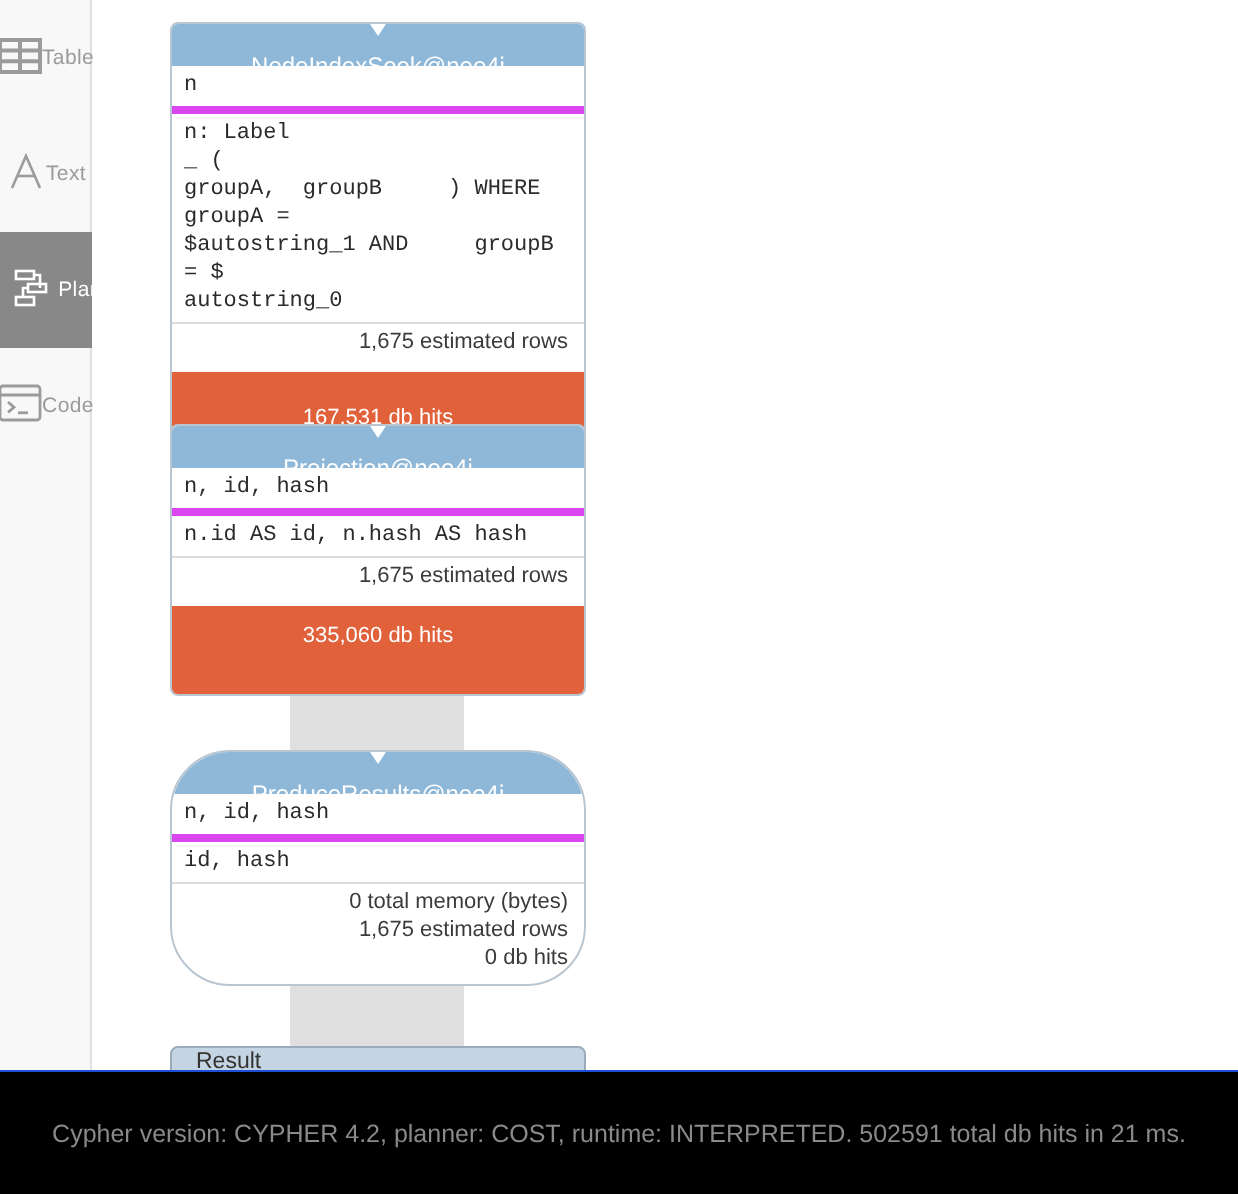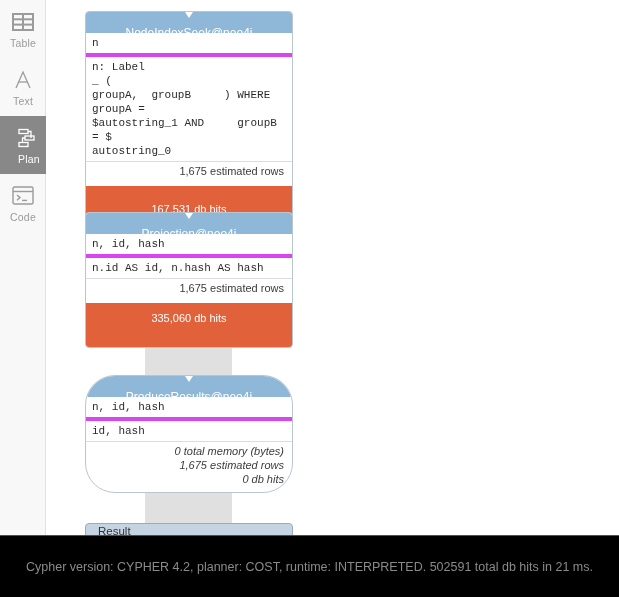--- a/index.html
+++ b/index.html
@@ -25,21 +25,20 @@
     width: 46px;
     height: 535px;
     background: #f8f8f8;
     border-right: 1px solid #e1e1e1;
   }
   .side-item {
     position: relative;
     width: 46px;
     height: 58px;
     display: flex;
-    flex-direction: column;
     align-items: center;
     justify-content: center;
     cursor: pointer;
     color: #9b9b9b;
   }
   .side-item.active { background: #888888; color: #ffffff; padding-left: 12px; }
   .side-icon {
     height: 24px;
     display: flex;
     align-items: center;
@@ -265,21 +264,21 @@
       <div class="node-dbhits" style="padding:8px 16px 22px;">335,060 db hits</div>
     </div>
 
     <div class="plan-node" style="top:375px;border-radius:30px;">
       <div class="node-header">
         <span class="caret"></span>
         <span>ProduceResults@neo4j</span>
       </div>
       <div class="node-row first">n, id, hash</div>
       <div class="node-row">id, hash</div>
-      <div class="node-stats" style="padding-bottom:6px;font-style:italic;">
+      <div class="node-stats" style="padding-bottom:6px;">
         <div>0 total memory (bytes)</div>
         <div>1,675 estimated rows</div>
         <div>0 db hits</div>
       </div>
     </div>
 
     <div class="result-bar" style="top:523px;">
       <span>Result</span>
     </div>
 

